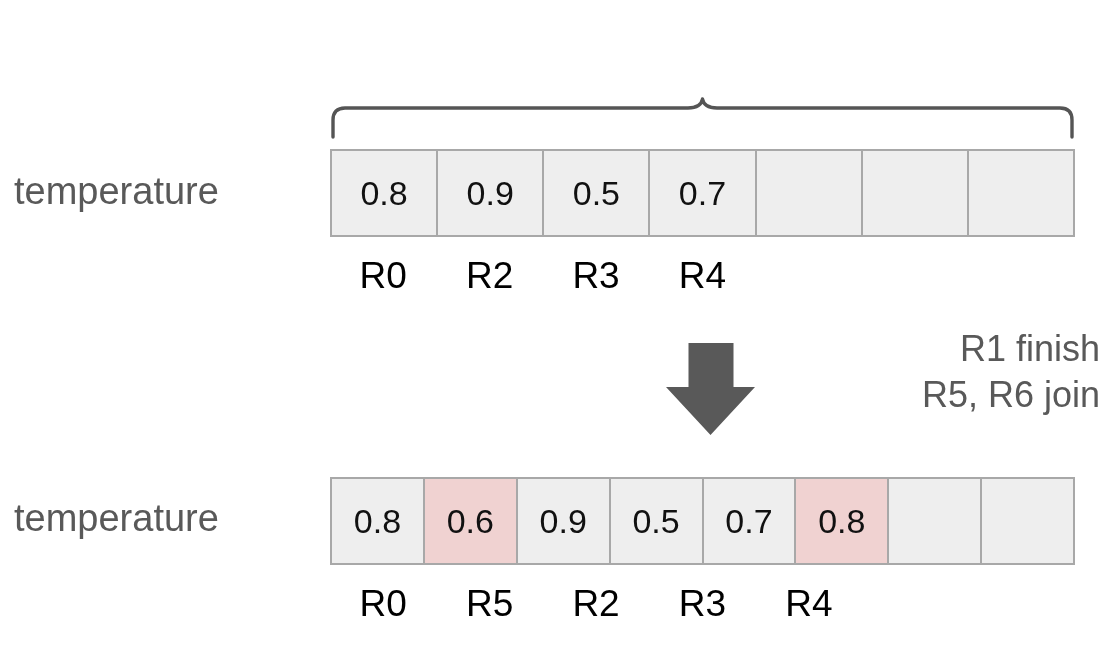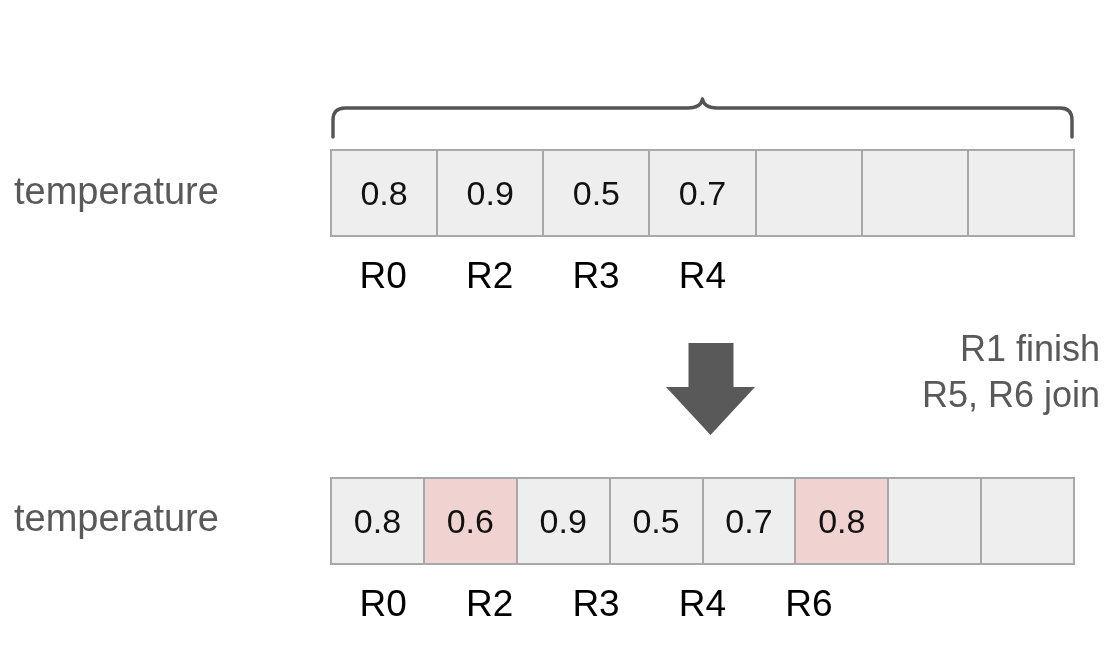--- a/index.html
+++ b/index.html
@@ -184,21 +184,21 @@
     <div class="slot-cell">0.9</div>
     <div class="slot-cell">0.5</div>
     <div class="slot-cell">0.7</div>
     <div class="slot-cell highlight">0.8</div>
     <div class="slot-cell"></div>
     <div class="slot-cell"></div>
   </div>
 
   <div class="abs tick-row" id="tick-row-bottom">
     <div class="tick-cell">R0</div>
+    <div class="tick-cell">R5</div>
     <div class="tick-cell">R2</div>
     <div class="tick-cell">R3</div>
     <div class="tick-cell">R4</div>
-    <div class="tick-cell">R6</div>
     <div class="tick-cell"></div>
     <div class="tick-cell"></div>
   </div>
 
 </div>
 
 </body></html>

